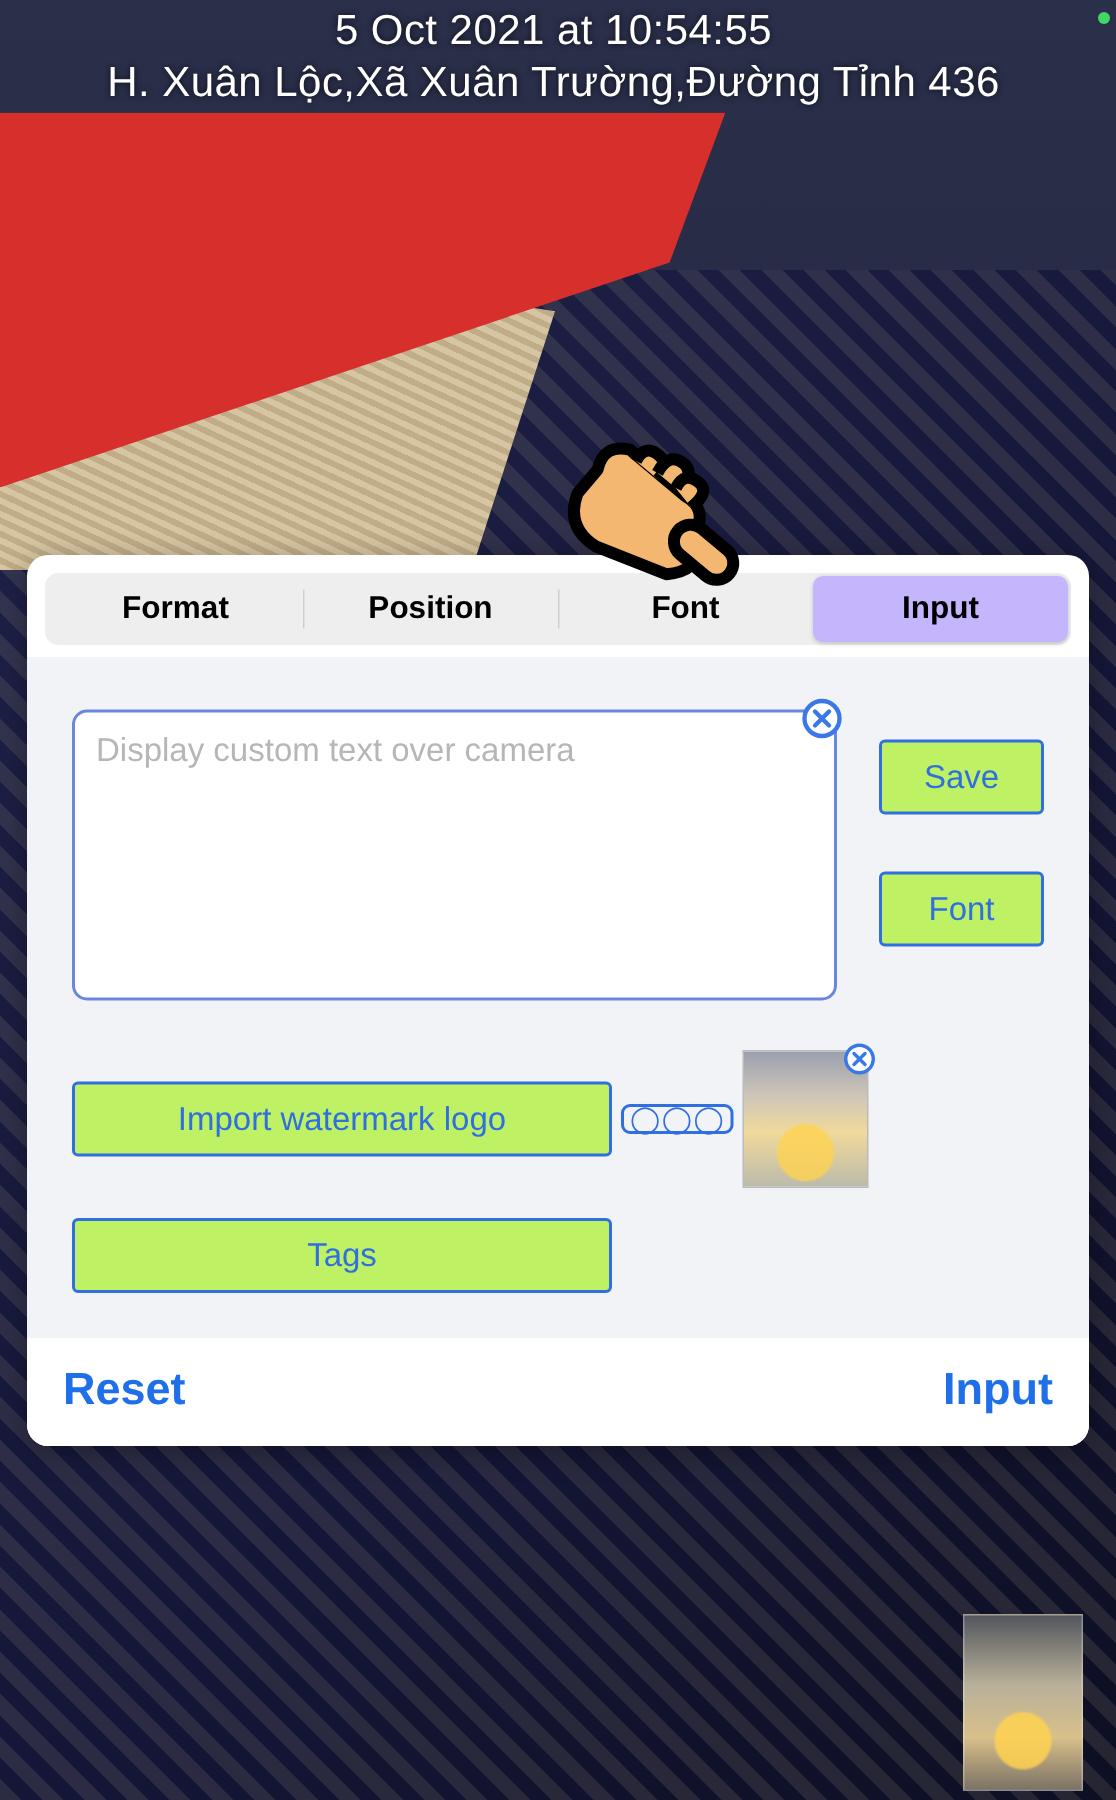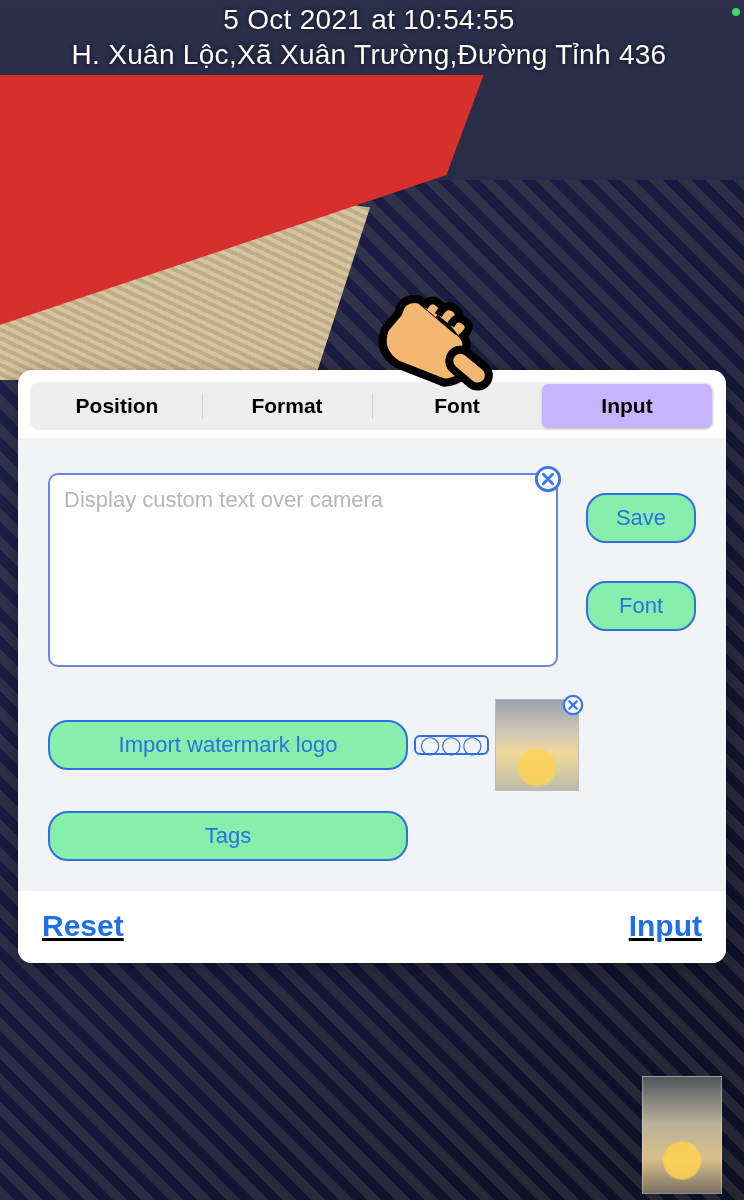--- a/index.html
+++ b/index.html
@@ -136,26 +136,26 @@
 }
 .text-box textarea::placeholder { color:#b6b6b9; }
 .clear-x {
   position:absolute; top:-8px; right:-4px;
   width:28px; height:28px;
   cursor:pointer;
 }
 .side-btns { display:flex; flex-direction:column; gap:38px; width:110px; margin-top:20px; }
 .pill {
   border: 2px solid #2f6fe0;
-  background:#86efac;
+  background:#bef264;
   color:#2f6fe0;
   font-size: 22px;
   font-weight:500;
   padding: 10px 0;
-  border-radius: 20px;
+  border-radius: 4px;
   text-align:center;
   cursor:pointer;
 }
 .wide { width: 360px; }
 .row2 {
   display:flex;
   align-items:center;
   gap: 6px;
   margin-top: 28px;
 }
@@ -182,21 +182,20 @@
   position:absolute; top:-6px; right:-6px;
   width:22px; height:22px;
 }
 .row3 { margin-top:20px; }
 
 
 .footer {
   display:flex; justify-content:space-between;
   padding: 18px 24px 20px;
   background:#fff;
-  text-decoration:underline;
 }
 .footer span {
   font-size: 30px;
   font-weight: 600;
   color:#1e6fe8;
   cursor:pointer;
 }
 .footer .done { font-weight:700; }
 
 
@@ -231,22 +230,22 @@
     <path d="M20 45 Q15 35 25 30 L55 30 Q65 28 68 38 L72 42 Q80 50 70 60 L40 70 Q25 72 20 58 Z" fill="#f4b771" stroke="#000" stroke-width="5" stroke-linejoin="round"></path>
     <rect x="62" y="36" width="28" height="14" rx="7" fill="#f4b771" stroke="#000" stroke-width="5"></rect>
     <path d="M30 32 Q28 24 36 24 Q42 24 42 32" fill="#f4b771" stroke="#000" stroke-width="5"></path>
     <path d="M40 30 Q38 20 46 20 Q52 20 52 30" fill="#f4b771" stroke="#000" stroke-width="5"></path>
     <path d="M50 30 Q48 22 56 22 Q62 22 60 32" fill="#f4b771" stroke="#000" stroke-width="5"></path>
   </g>
 </svg>
 
 <div class="panel">
   <div class="tabbar">
+    <div class="tab">Format</div>
     <div class="tab">Position</div>
-    <div class="tab">Format</div>
     <div class="tab">Font</div>
     <div class="tab active">Input</div>
   </div>
 
   <div class="content">
     <div class="row1">
       <div class="text-box">
         <textarea placeholder="Display custom text over camera" style=""></textarea>
         <svg class="clear-x" viewBox="0 0 24 24">
           <circle cx="12" cy="12" r="10" fill="#fff" stroke="#3b78e7" stroke-width="2.5"></circle>

